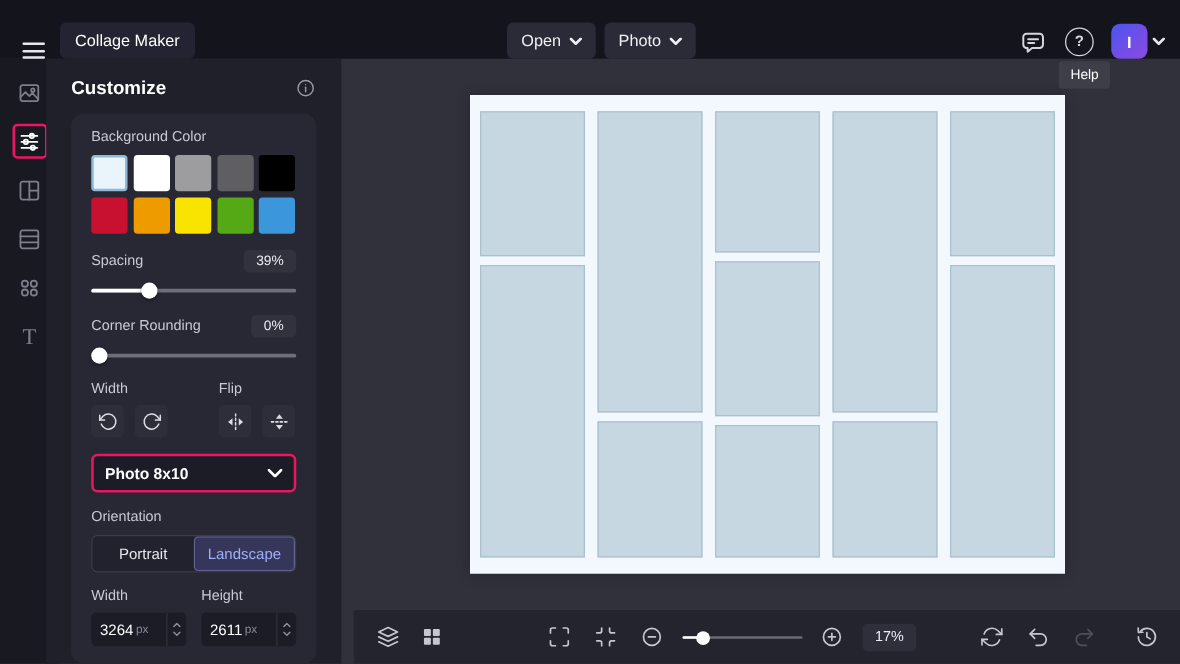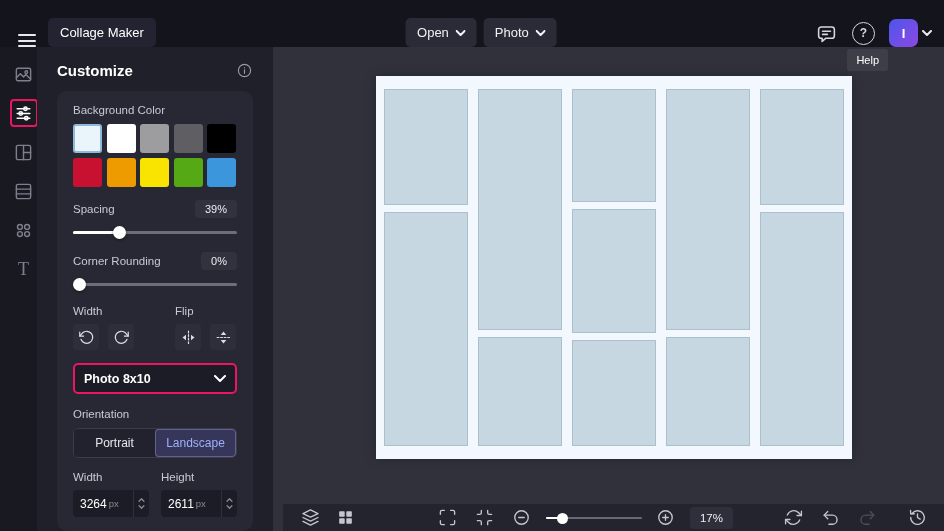--- a/index.html
+++ b/index.html
@@ -92,21 +92,21 @@
 
   
   .canvas{position:absolute;top:47px;left:283px;right:0;bottom:43px;background:var(--canvas-bg,#31313c);
     display:flex;align-items:center;justify-content:center;}
   .collage{width:476px;height:383px;background:var(--collage-bg,#f2f8fd);box-sizing:border-box;
     padding:13px 8px;display:flex;gap:10px;box-shadow:0 0 10px rgba(0,0,0,0.25);}
   .collage-col{flex:1;display:flex;flex-direction:column;gap:7px;}
   .collage-cell{background:var(--collage-cell,#c6d7e1);border:1px solid var(--collage-cell-border,#a9c0cd);box-sizing:border-box;flex-basis:0;}
 
   
-  .toolbar{position:absolute;left:283px;right:0;bottom:0;height:27px;background:var(--toolbar-bg,#24242e);
+  .toolbar{position:absolute;left:283px;right:0;bottom:0;height:43px;background:var(--toolbar-bg,#24242e);
     display:flex;align-items:center;padding:0 14px;box-sizing:border-box;color:#c6c6cf;}
   .tb-icon{width:26px;height:26px;display:flex;align-items:center;justify-content:center;color:#c6c6cf;}
   .tb-icon svg{width:19px;height:19px;stroke-width:1.7;}
   .tb-icon.dim{color:#4f4f5a;}
   .tb-left{display:flex;align-items:center;gap:9px;}
   .tb-right{margin-left:auto;display:flex;align-items:center;gap:11px;}
   .zoom-slider{width:96px;position:relative;height:12px;}
   .zoom-slider .track{position:absolute;top:5px;left:0;right:0;height:2px;background:#6a6a76;border-radius:2px;}
   .zoom-slider .fill{position:absolute;top:5px;left:0;width:var(--pct,0%);height:2px;background:#fff;border-radius:2px;}
   .zoom-slider .handle{position:absolute;top:1px;width:11px;height:11px;background:#fff;border-radius:50%;

